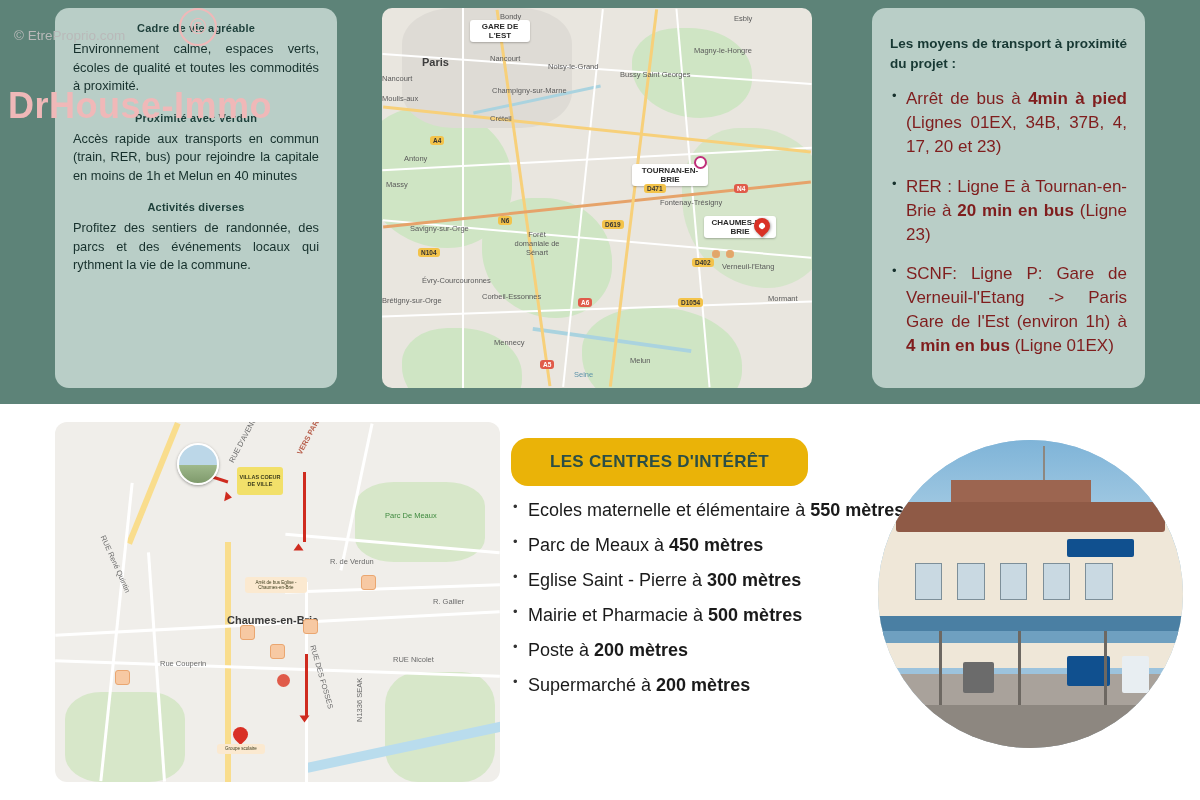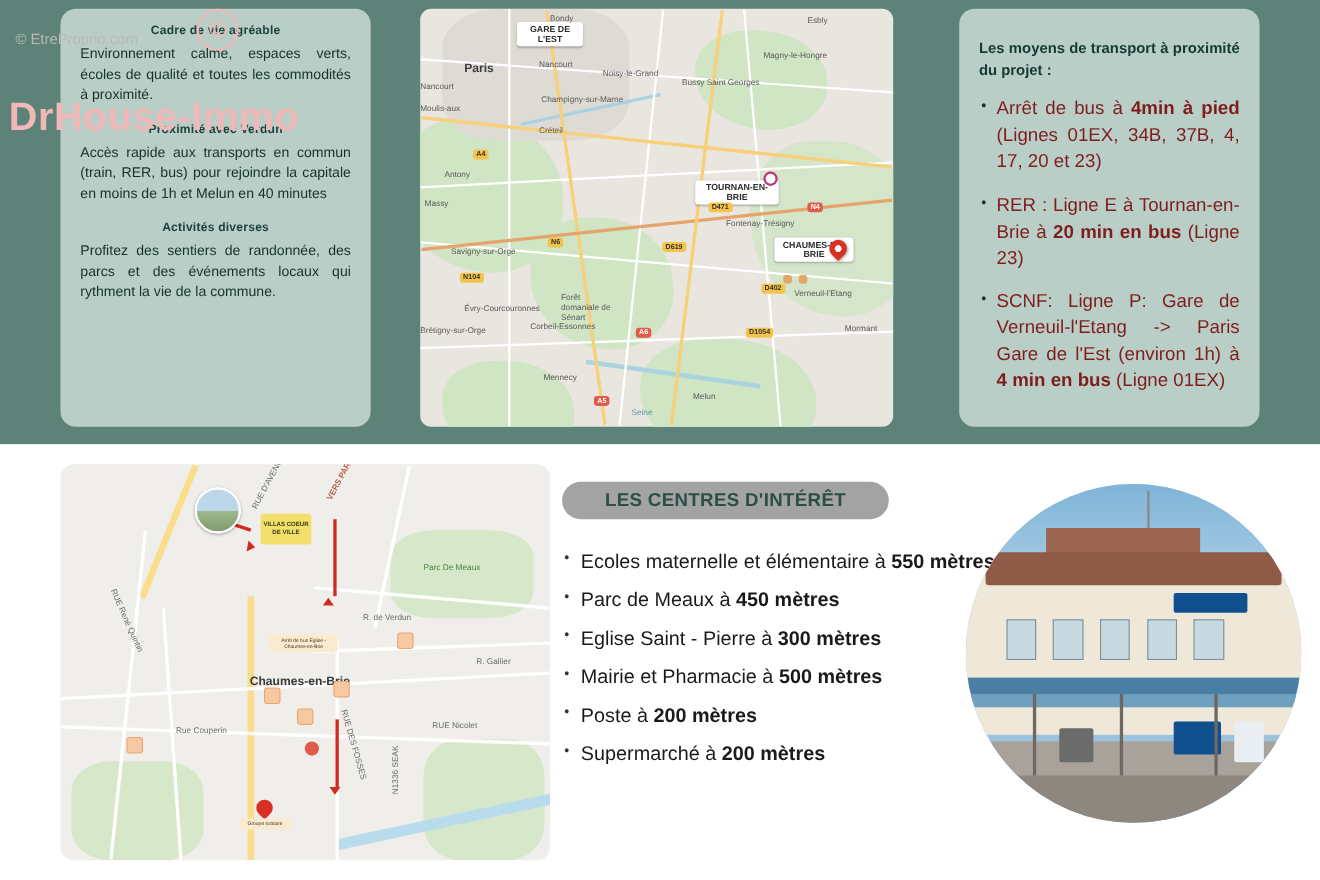--- a/index.html
+++ b/index.html
@@ -185,22 +185,22 @@
   .red-arrow {
     position:absolute; width:0; height:0;
     border-left:7px solid #cf2b1f;
     border-top:5px solid transparent;
     border-bottom:5px solid transparent;
   }
 
   
   .ci-title {
     position:absolute; left:511px; top:438px;
-    width:297px; height:34px;
-    background:#a3a3a3; border-radius:17px;
+    width:297px; height:48px;
+    background:#eab308; border-radius:17px;
     display:flex; align-items:center; justify-content:center;
   }
   .ci-title span {
     font-size:17px; font-weight:bold; color:#2b4e46;
     letter-spacing:.3px;
   }
   .ci-list {
     position:absolute; left:511px; top:500px;
     width:375px;
     margin:0; padding:0; list-style:none;
@@ -327,21 +327,21 @@
       <div class="city-lbl" style="left:166px; top:54px;">Noisy-le-Grand</div>
       <div class="city-lbl" style="left:312px; top:38px;">Magny-le-Hongre</div>
       <div class="city-lbl" style="left:110px; top:78px;">Champigny-sur-Marne</div>
       <div class="city-lbl" style="left:238px; top:62px;">Bussy Saint Georges</div>
       <div class="city-lbl" style="left:108px; top:106px;">Créteil</div>
       <div class="city-lbl" style="left:22px; top:146px;">Antony</div>
       <div class="city-lbl" style="left:4px; top:172px;">Massy</div>
       <div class="city-lbl" style="left:0px; top:66px;">Nancourt</div>
       <div class="city-lbl" style="left:0px; top:86px;">Moulis-aux</div>
       <div class="city-lbl" style="left:28px; top:216px;">Savigny-sur-Orge</div>
-      <div class="city-lbl" style="left:128px; top:222px; width:54px; white-space:normal; text-align:left;margin-top:36px;">Forêt domaniale de Sénart</div>
+      <div class="city-lbl" style="left:128px; top:222px; width:54px; white-space:normal; text-align:center;">Forêt domaniale de Sénart</div>
       <div class="city-lbl" style="left:278px; top:190px;">Fontenay-Trésigny</div>
       <div class="city-lbl" style="left:340px; top:254px;">Verneuil-l'Etang</div>
       <div class="city-lbl" style="left:386px; top:286px;">Mormant</div>
       <div class="city-lbl" style="left:100px; top:284px;">Corbeil-Essonnes</div>
       <div class="city-lbl" style="left:40px; top:268px;">Évry-Courcouronnes</div>
       <div class="city-lbl" style="left:0px; top:288px;">Brétigny-sur-Orge</div>
       <div class="city-lbl" style="left:112px; top:330px;">Mennecy</div>
       <div class="city-lbl" style="left:248px; top:348px;">Melun</div>
       <div class="city-lbl" style="left:192px; top:362px; color:#5d93a8;">Seine</div>
 

